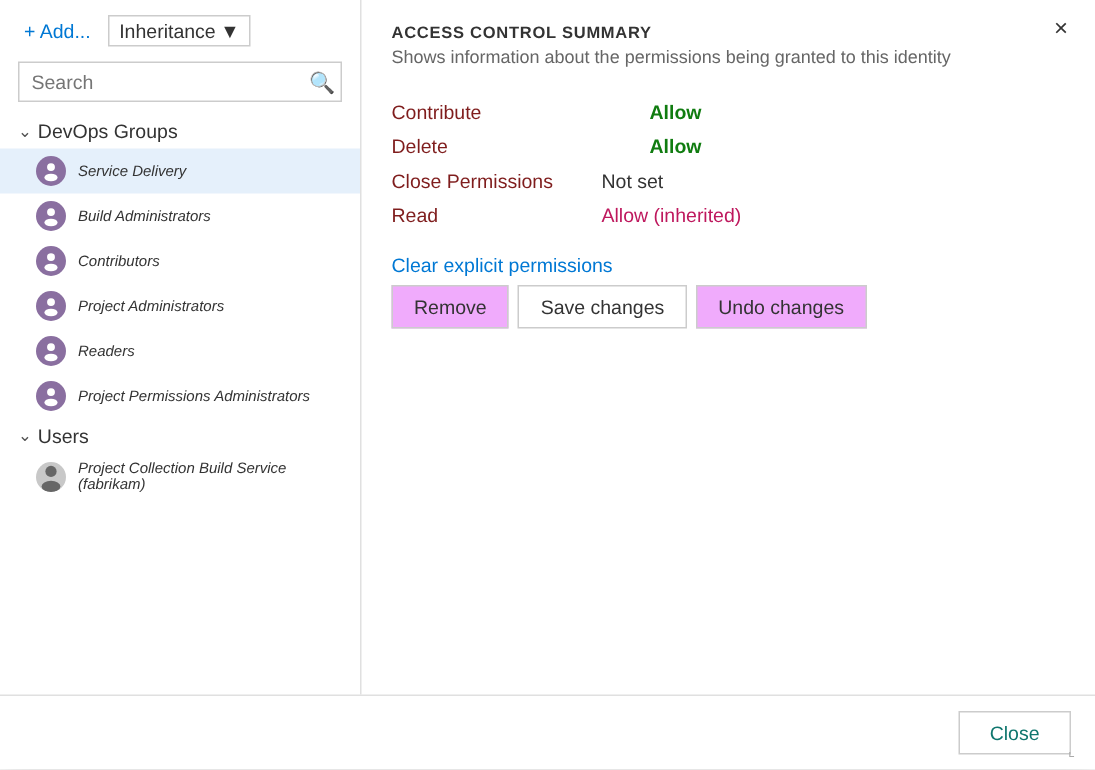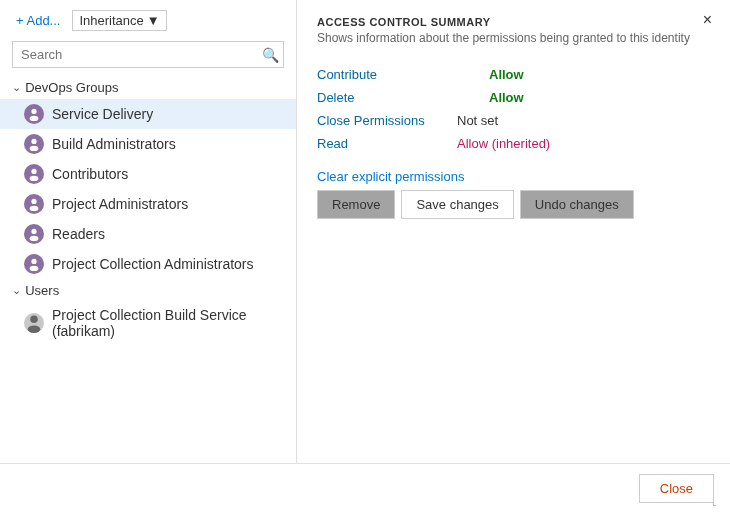--- a/index.html
+++ b/index.html
@@ -43,21 +43,21 @@
       line-height: 1;
       padding: 2px 4px;
     }
     .dialog-body {
       display: flex;
       flex: 1;
       padding: 0;
     }
     
     .left-panel {
-      width: 297px;
+      width: 241px;
       border-right: 1px solid #e0e0e0;
       display: flex;
       flex-direction: column;
       padding: 10px 0 0 0;
     }
     .toolbar {
       display: flex;
       align-items: center;
       padding: 0 12px 10px 12px;
       gap: 8px;
@@ -144,22 +144,23 @@
       width: 20px;
       height: 20px;
       border-radius: 50%;
       background: #c8c8c8;
       display: flex;
       align-items: center;
       justify-content: center;
       flex-shrink: 0;
     }
     .item-label {
-      font-size: 14px;
-      color: #333;
+      font-size: 10px;
+      color: #333;
+      font-style: italic;
     }
     
     .right-panel {
       flex: 1;
       padding: 16px 20px;
       display: flex;
       flex-direction: column;
     }
     .acs-title {
       font-size: 11px;
@@ -175,21 +176,21 @@
       margin-bottom: 18px;
     }
     .permission-row {
       display: flex;
       align-items: baseline;
       padding: 4px 0;
       gap: 0;
     }
     .perm-label {
       width: 140px;
-      color: #0369a1;
+      color: #7f1d1d;
       font-size: 13px;
     }
     .perm-value {
       font-size: 13px;
       color: #333;
     }
     .perm-value.allow { color: #107c10; font-weight: 600; margin-left: 32px; }
     .perm-value.not-set { color: #333; }
     .perm-value.allow-inherited { color: #be185d; }
     .clear-link {
@@ -202,21 +203,21 @@
     }
     .action-buttons {
       display: flex;
       gap: 6px;
       margin-top: 2px;
     }
     .btn {
       padding: 6px 14px;
       font-size: 13px;
       border: 1px solid #ccc;
-      background: #a3a3a3;
+      background: #f0abfc;
       cursor: pointer;
       color: #333;
     }
     .btn-primary {
       background: #fff;
       border: 1px solid #ccc;
     }
     
     .dialog-footer {
       display: flex;
@@ -224,21 +225,21 @@
       align-items: center;
       padding: 10px 16px;
       border-top: 1px solid #e0e0e0;
     }
     .close-dialog-btn {
       padding: 6px 20px;
       font-size: 13px;
       border: 1px solid #ccc;
       background: #fff;
       cursor: pointer;
-      color: #c2410c;
+      color: #0f766e;
     }
     .resize-handle {
       position: absolute;
       bottom: 4px;
       right: 6px;
       width: 12px;
       height: 12px;
       cursor: se-resize;
       color: #aaa;
       font-size: 10px;
@@ -318,21 +319,21 @@
         </div>
             <span class="item-label">Readers</span>
           </div>
           <div class="list-item">
             <div class="avatar-icon">
           <svg viewBox="0 0 16 16" fill="white" xmlns="http://www.w3.org/2000/svg">
             <circle cx="8" cy="5" r="3"></circle>
             <ellipse cx="8" cy="13" rx="5" ry="3"></ellipse>
           </svg>
         </div>
-            <span class="item-label">Project Collection Administrators</span>
+            <span class="item-label">Project Permissions Administrators</span>
           </div>
           <div class="group-header">
             <span class="chevron">⌄</span>
         <span>Users</span>
           </div>
           <div class="list-item">
             <div class="avatar-icon-user">
           <svg viewBox="0 0 16 16" fill="#666" xmlns="http://www.w3.org/2000/svg">
             <circle cx="8" cy="5" r="3"></circle>
             <ellipse cx="8" cy="13" rx="5" ry="3"></ellipse>

